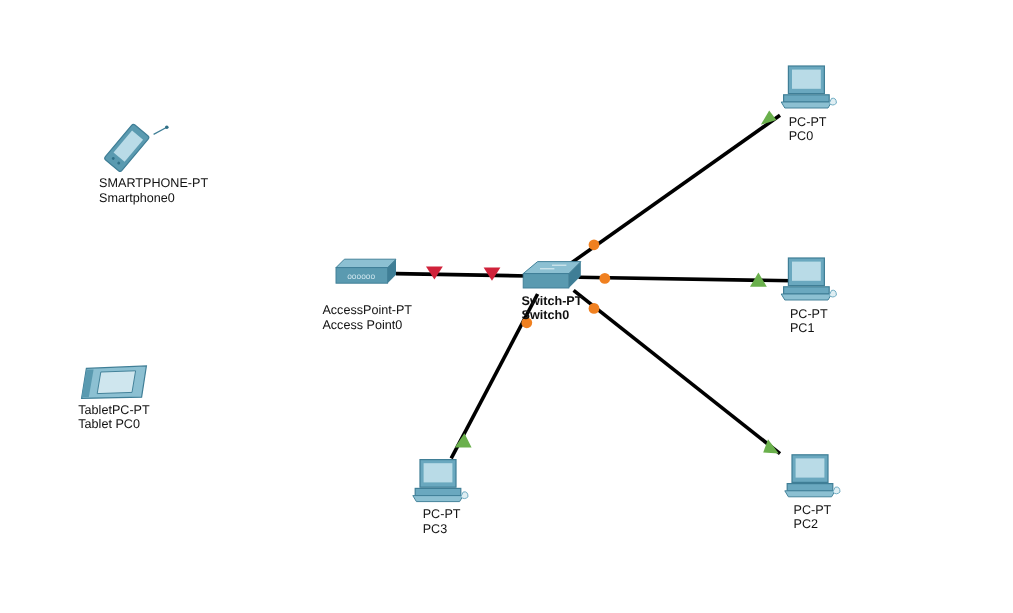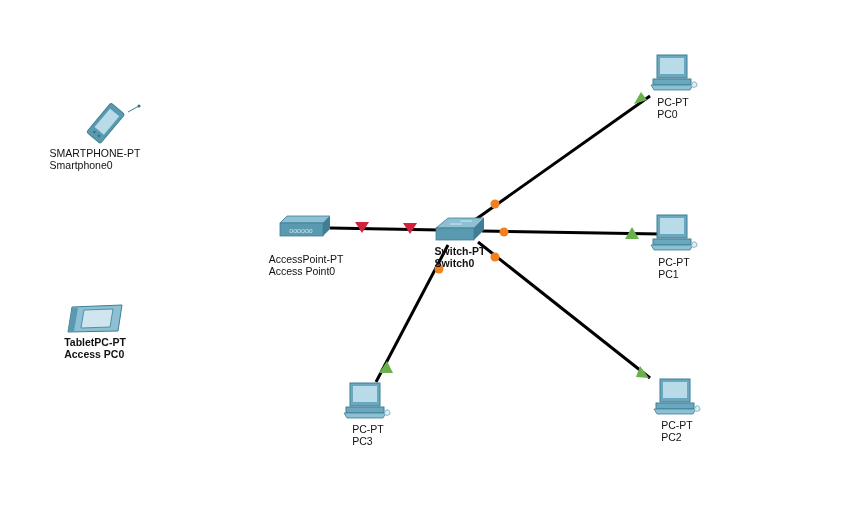--- a/index.html
+++ b/index.html
@@ -87,27 +87,27 @@
       <use href="#pc-shape" transform="translate(657 215)"></use>
     </g>
   <g>
       <use href="#pc-shape" transform="translate(660 379)"></use>
     </g>
   <g>
       <use href="#pc-shape" transform="translate(350 383)"></use>
     </g>
 </svg>
 
-<div class="lbl" style="left:95px; top:147px;">
+<div class="lbl" style="left:128px; top:147px;">
   <div>SMARTPHONE-PT</div>
   <div>Smartphone0</div>
 </div>
-<div class="lbl" style="left:95px; top:336px;font-weight:bold;">
+<div class="lbl" style="left:95px; top:336px;">
   <div>TabletPC-PT</div>
-  <div>Access PC0</div>
+  <div>Tablet PC0</div>
 </div>
 <div class="lbl" style="left:306px; top:253px;">
   <div>AccessPoint-PT</div>
   <div>Access Point0</div>
 </div>
 <div class="lbl" style="left:460px; top:245px;font-weight:bold;">
   <div>Switch-PT</div>
   <div>Switch0</div>
 </div>
 <div class="lbl" style="left:673px; top:96px;">

